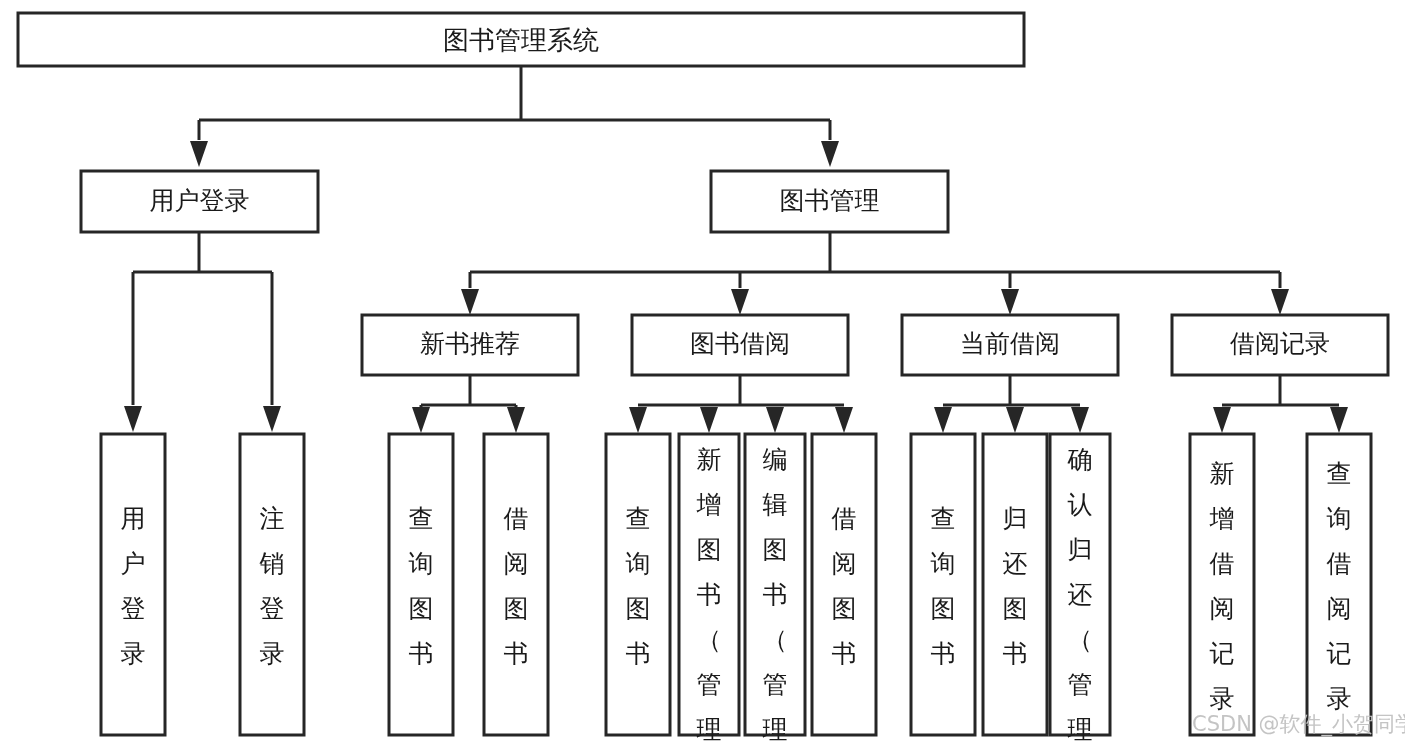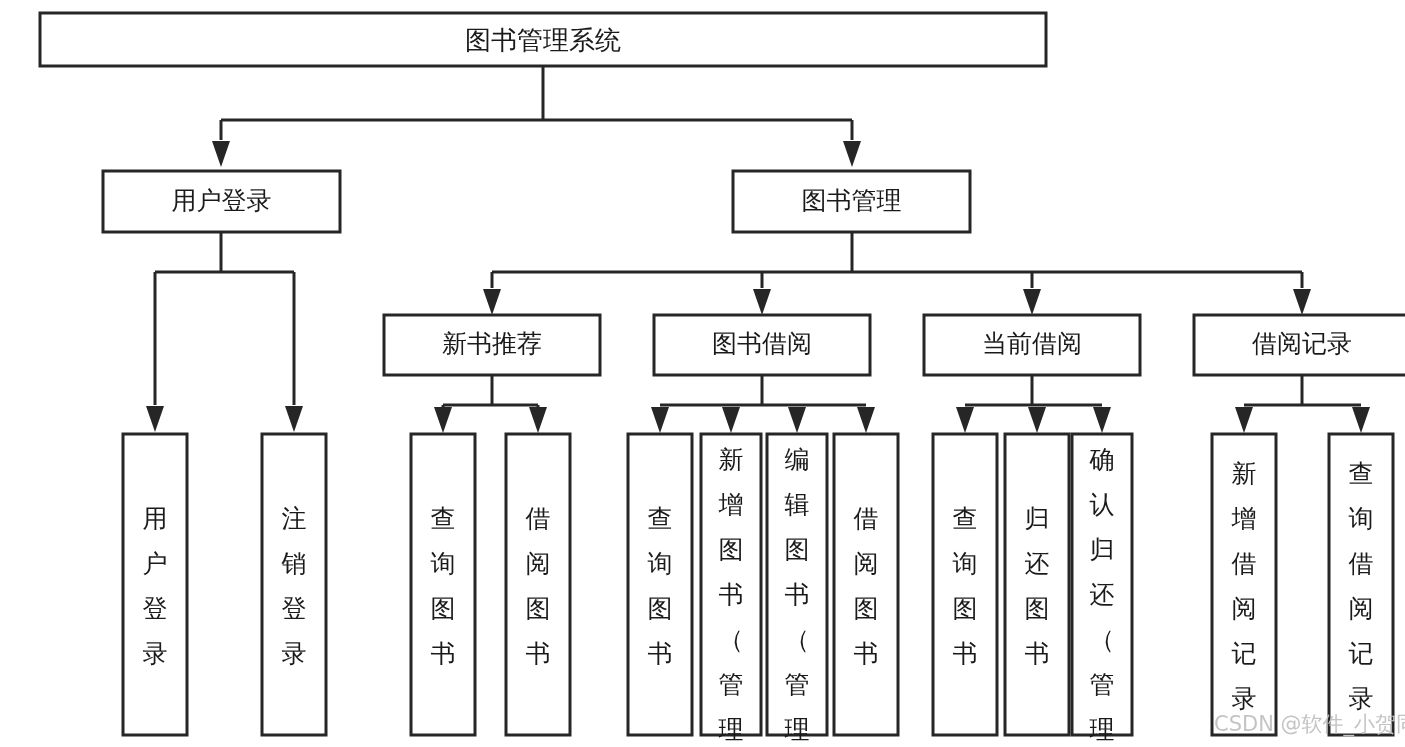--- a/index.html
+++ b/index.html
@@ -13,21 +13,20 @@
     font-family: "DejaVu Sans", "Liberation Sans", sans-serif;
     overflow: hidden;
     position: relative;
   }
   #diagram-root {
     position: absolute;
     left: 0;
     top: 0;
     width: 1121px;
     height: 747px;
-    padding-left: 22px;
   }
   svg#flowchart {
     display: block;
     width: 1405px;
     height: 747px;
     background: #ffffff;
   }
   .node-rect {
     fill: #ffffff;
     stroke: #262626;

